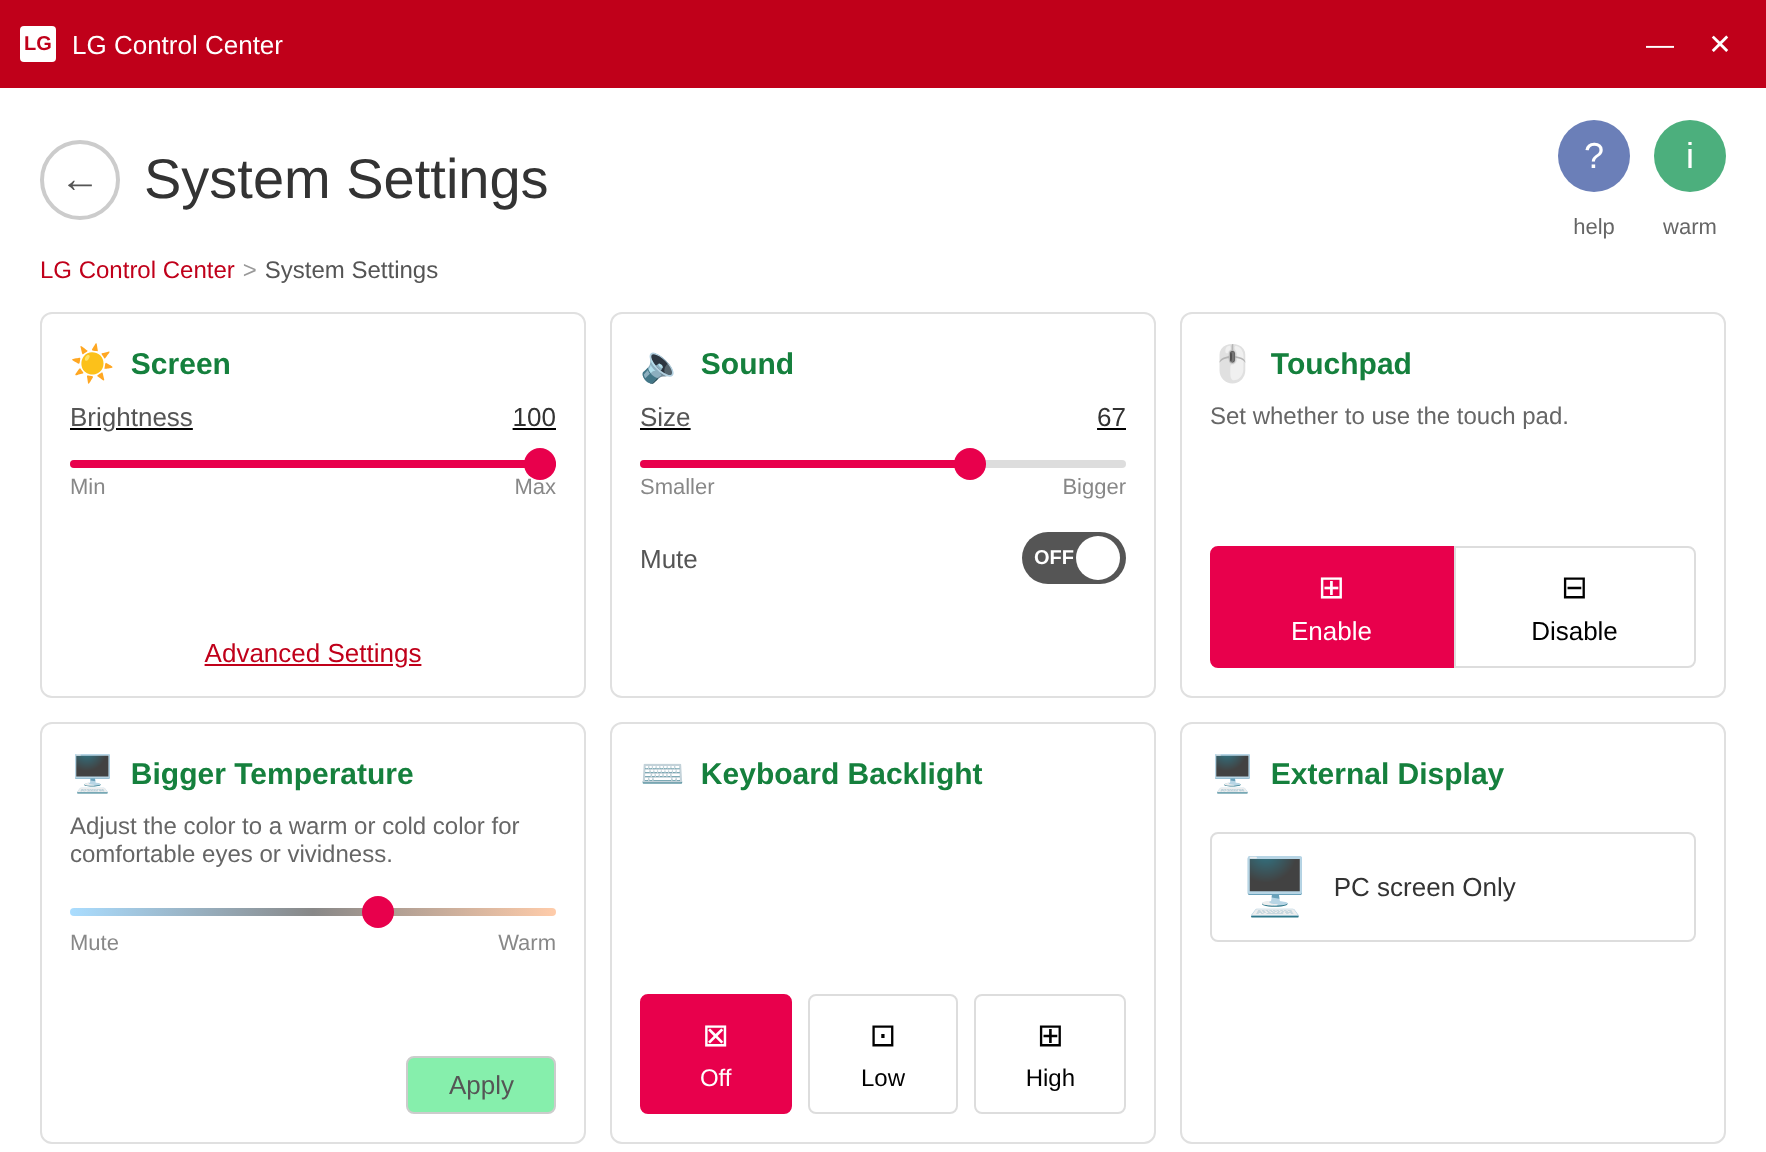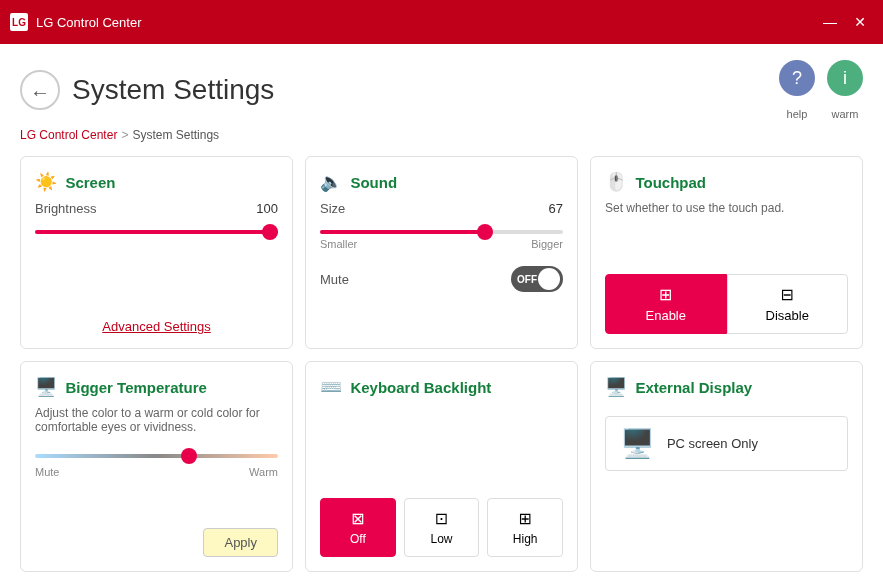--- a/index.html
+++ b/index.html
@@ -109,21 +109,21 @@
       display: flex; align-items: center; gap: 8px;
       margin-bottom: 8px;
     }
     .card-icon { font-size: 18px; }
     .card-title { font-size: 15px; font-weight: 600; color: #15803d; }
 
     
     .screen-card {}
     .setting-row {
       display: flex; justify-content: space-between;
-      align-items: flex-end; margin-bottom: 6px;
+      align-items: flex-end; margin-bottom: 6px; text-decoration: underline;
     }
     .setting-label { font-size: 13px; color: #555; }
     .setting-value { font-size: 13px; color: #333; }
 
     .slider-container { margin: 4px 0 8px; }
     .slider-track {
       height: 4px; background: #ddd; border-radius: 2px;
       position: relative; margin: 4px 0;
     }
     .slider-fill {
@@ -195,21 +195,21 @@
     }
     .color-slider-thumb {
       width: 16px; height: 16px;
       background: #e8004c; border-radius: 50%;
       position: absolute; top: -6px; left: 60%;
       cursor: pointer;
     }
     .apply-btn {
       align-self: flex-end; margin-top: auto;
       padding: 6px 20px;
-      background: #fef9c3; border: 1px solid #ccc;
+      background: #86efac; border: 1px solid #ccc;
       border-radius: 4px; cursor: pointer;
       font-size: 13px; color: #555;
     }
 
     
     .kb-card {}
     .kb-desc { font-size: 12px; color: #666; margin-bottom: 14px; }
     .kb-btn-group { display: flex; gap: 8px; margin-top: auto; }
     .kb-btn {
       flex: 1; padding: 10px 8px;
@@ -282,20 +282,24 @@
       </div>
       <div class="setting-row">
         <span class="setting-label">Brightness</span>
         <span class="setting-value">100</span>
       </div>
       <div class="slider-container">
         <div class="slider-track">
           <div class="slider-fill" style="width:100%"></div>
           <div class="slider-thumb" style="right:0px"></div>
         </div>
+        <div class="slider-labels">
+          <span>Min</span>
+          <span>Max</span>
+        </div>
       </div>
       <button class="advanced-link">Advanced Settings</button>
     </div>
 
     <div class="card sound-card">
       <div class="card-header">
         <span class="card-icon">🔈</span>
         <span class="card-title">Sound</span>
       </div>
       <div class="setting-row">

